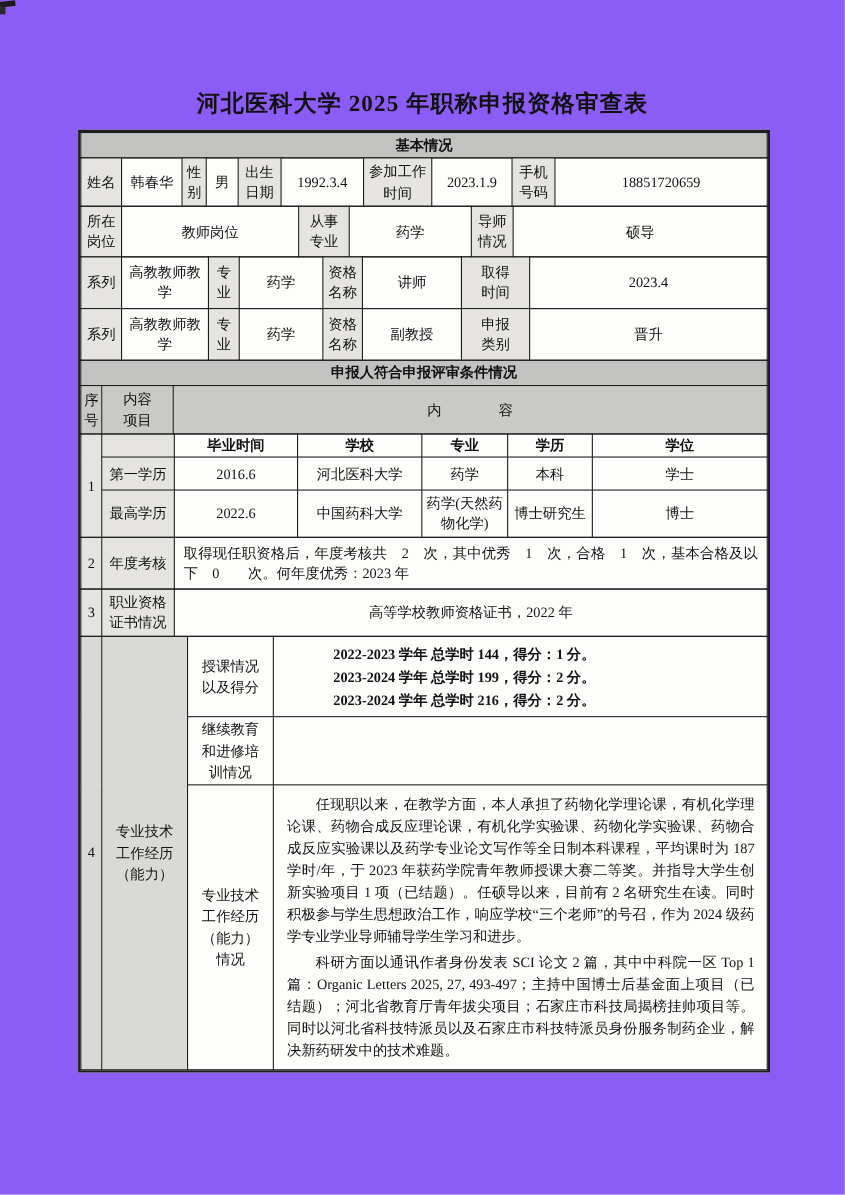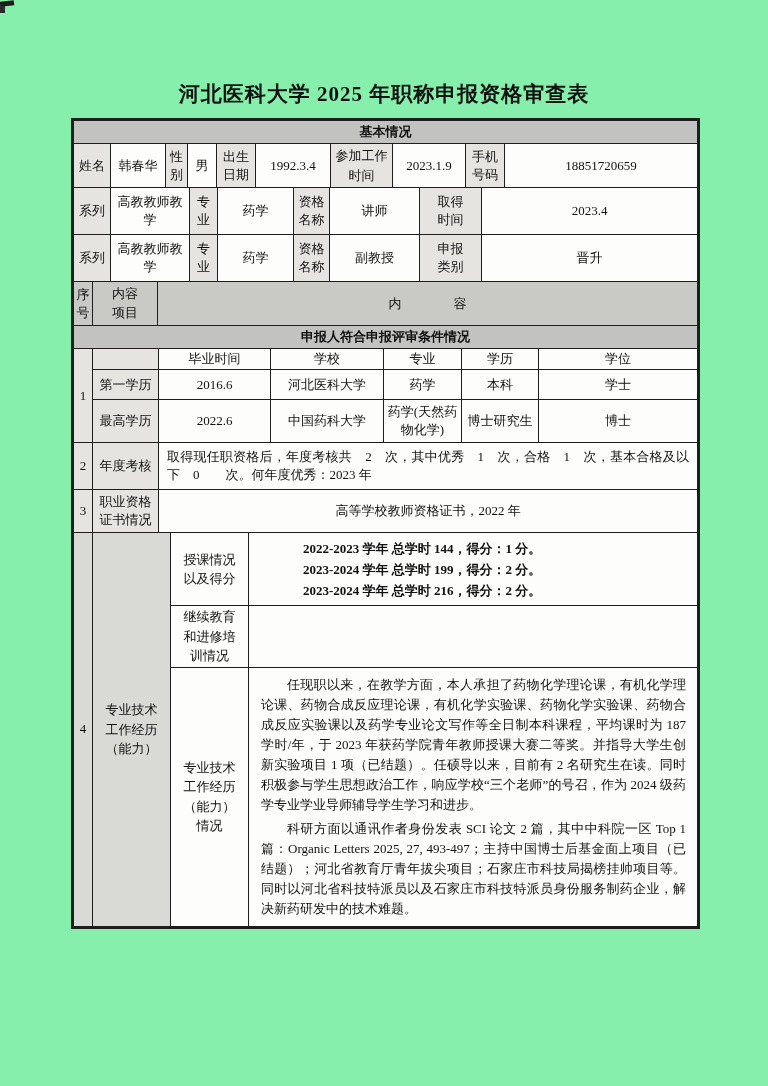--- a/index.html
+++ b/index.html
@@ -1,19 +1,19 @@
 <!DOCTYPE html>
 <html><head>
 <meta charset="utf-8">
 <style>
   html,body{margin:0;padding:0;}
   .page{
     position:relative;
     width:768px;height:1086px;
-    background:#86efac;
+    background:#8b5cf6;
     font-family:"Liberation Serif","DejaVu Serif",serif;
     color:#111;
     overflow:hidden;
   }
   .scan-mark{position:absolute;left:0;top:1px;width:14px;height:5px;background:#1b1b1b;transform:rotate(-6deg);}
   .scan-mark2{position:absolute;left:0;top:6px;width:5px;height:7px;background:#2a2a2a;}
   .doc-title{
     position:absolute;top:80px;left:0;width:100%;
     text-align:center;font-size:21px;font-weight:bold;letter-spacing:1px;
   }
@@ -40,21 +40,21 @@
   .w2{display:inline-block;width:2em;line-height:1.4;}
   .w4{display:inline-block;width:4em;line-height:1.5;}
   .h43 td{height:41px;} .h45 td{height:43px;} .h46 td{height:44px;}
   .h42 td{height:40px;} .h29 td{height:27px;} .h20 td{height:18px;}
   .h68 td{height:66px;} .h55 td{height:53px;} .h244 td{height:246px;}
   td.left-just{text-align:left;padding:0 8px;text-align:justify;}
   td.teach{text-align:left;padding:3px 4px 3px 54px;vertical-align:middle;font-weight:bold;}
   td.teach span{display:block;line-height:21px;}
   td.exp{vertical-align:top;text-align:left;padding:3px 7px 3px 8px;}
   td.exp p{margin:4px;text-indent:2em;text-align:justify;line-height:20px;font-size:13px;word-break:break-all;}
-  .bold{font-weight:normal;}
+  .bold{font-weight:bold;}
 </style>
 </head>
 <body>
 
 <div class="page">
   <div class="scan-mark"></div>
   <div class="scan-mark2"></div>
 
   <div class="doc-title">河北医科大学 2025 年职称申报资格审查表</div>
 
@@ -93,20 +93,40 @@
         <td class="lbl">出生日期</td>
         <td>1992.3.4</td>
         <td class="lbl"><span class="w4">参加工作时间</span></td>
         <td>2023.1.9</td>
         <td class="lbl">手机号码</td>
         <td>18851720659</td>
       </tr>
     </tbody>
       </table>
 
+    <table class="band">
+      <colgroup>
+        <col style="width:37px">
+          <col style="width:161px">
+          <col style="width:46px">
+          <col style="width:111px">
+          <col style="width:38px">
+          <col style="width:231px">
+      </colgroup>
+      <tbody>
+          <tr class="h45">
+        <td class="lbl"><span class="w2">所在岗位</span></td>
+        <td>教师岗位</td>
+        <td class="lbl"><span class="w2">从事专业</span></td>
+        <td>药学</td>
+        <td class="lbl"><span class="w2">导师情况</span></td>
+        <td>硕导</td>
+      </tr>
+    </tbody>
+      </table>
 
 
     <table class="band">
       <colgroup>
         <col style="width:37px">
           <col style="width:79px">
           <col style="width:28px">
           <col style="width:76px">
         <col style="width:36px">
           <col style="width:90px">
@@ -148,40 +168,40 @@
         <td class="lbl">资格名称</td>
         <td>副教授</td>
         <td class="lbl"><span class="w2">申报类别</span></td>
         <td>晋升</td>
       </tr>
     </tbody>
       </table>
 
     <table class="band">
       <colgroup>
+          <col>
+        </colgroup>
+      <tbody>
+          <tr>
+        <td class="hdr">申报人符合申报评审条件情况</td>
+      </tr>
+    </tbody>
+      </table>
+
+    <table class="band">
+      <colgroup>
         <col style="width:19px">
           <col style="width:65px">
           <col style="width:540px">
       </colgroup>
       <tbody>
           <tr class="h43">
         <td class="colhead">序号</td>
         <td class="colhead"><span class="w2">内容项目</span></td>
         <td class="colhead">内　　　　容</td>
-      </tr>
-    </tbody>
-      </table>
-
-    <table class="band">
-      <colgroup>
-          <col>
-        </colgroup>
-      <tbody>
-          <tr>
-        <td class="hdr">申报人符合申报评审条件情况</td>
       </tr>
     </tbody>
       </table>
 
     <table class="band">
       <colgroup>
         <col style="width:19px">
           <col style="width:66px">
           <col style="width:112px">
           <col style="width:113px">

